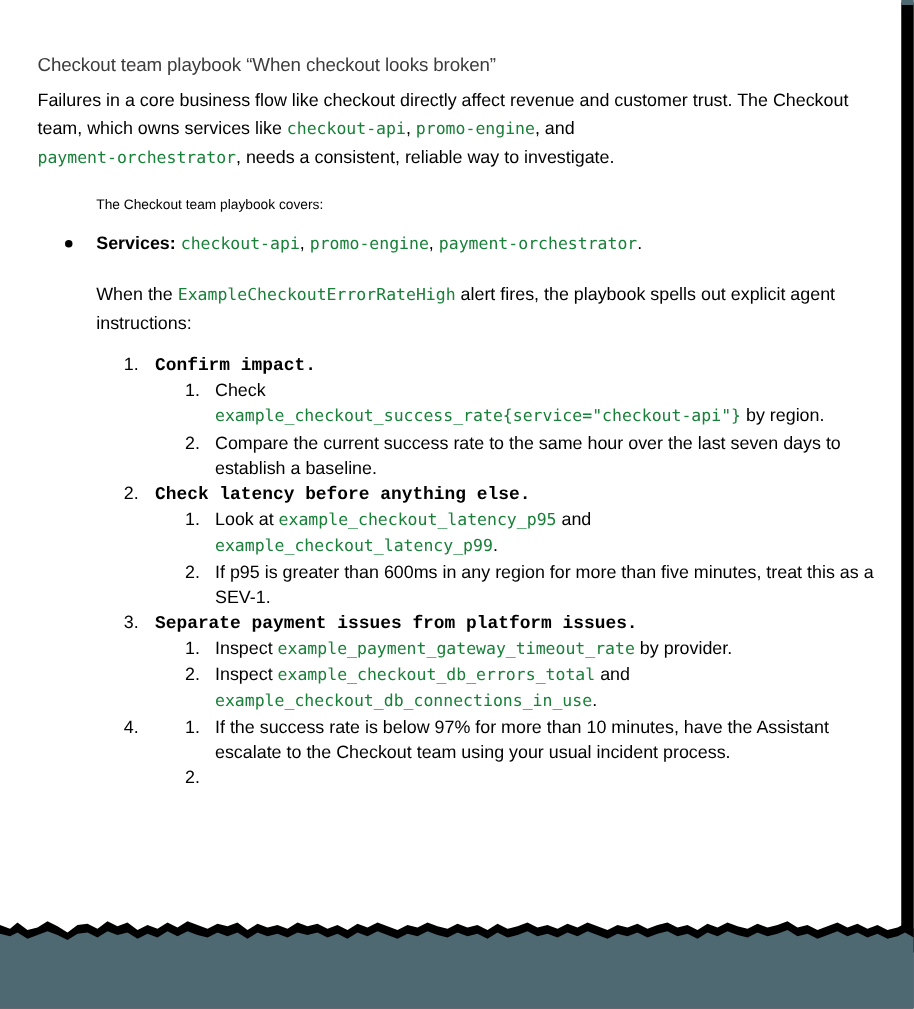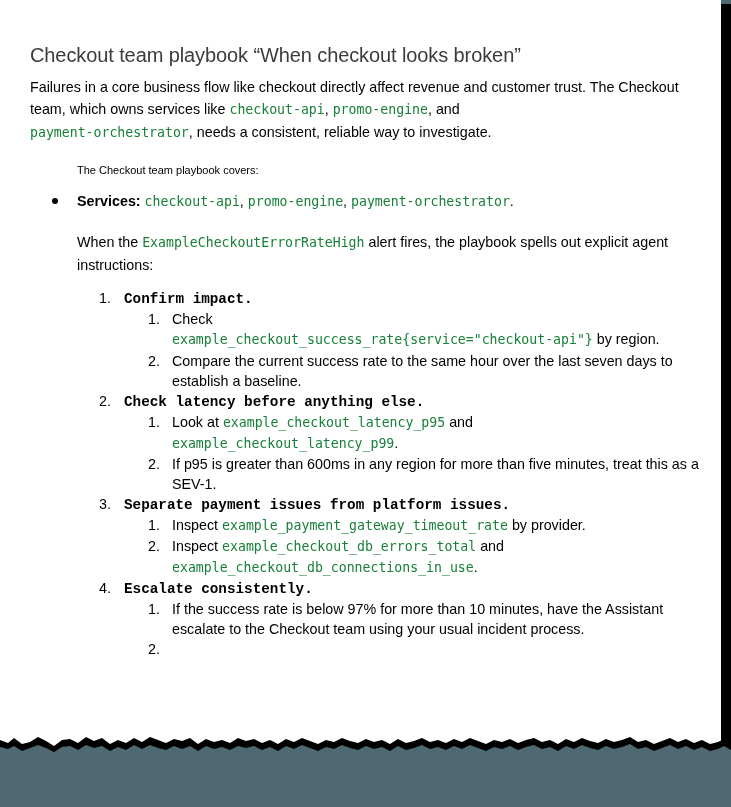--- a/index.html
+++ b/index.html
@@ -17,21 +17,21 @@
     position: absolute; top: 0; right: 0; width: 10px; height: 4px; background: #4e6972;
   }
   .paper {
     position: absolute; left: 0; top: 0; width: 721px; height: 807px; background: #fff;
   }
   .torn {
     position: absolute; left: 0; top: 735px; width: 731px; height: 72px;
   }
   .content { position: absolute; left: 30px; top: 44px; width: 680px; }
   h1 {
-    font-size: 20px; font-weight: normal; color: #3c3c3c; margin: 0 0 9px 0;
+    font-size: 15px; font-weight: normal; color: #3c3c3c; margin: 0 0 9px 0;
     letter-spacing: -0.1px;
   }
   p { font-size: 14.3px; line-height: 22px; margin: 0; }
   code {
     font-family: "DejaVu Sans Mono", monospace; color: #188038; font-size: 13.2px;
   }
   .intro { margin-bottom: 20px; }
   .indent { margin-left: 47px; }
   .covers-title { font-weight: normal; font-size: 11px; margin-bottom: 14px; }
   ul.bullets { list-style: none; margin: 0 0 18px 0; padding: 0 0 0 47px; }
@@ -117,21 +117,20 @@
           <li>
             <span class="num">2.</span>
             <span>Inspect </span><code>example_checkout_db_errors_total</code><span> and</span><br>
             <code>example_checkout_db_connections_in_use</code><span>.</span>
           </li>
         </ol>
       </li>
 
       <li>
         <span class="num">4.</span>
-        <span class="step-title">Escalate consistently.</span>
         <ol class="sub">
           <li>
             <span class="num">1.</span>
             <span>If the success rate is below 97% for more than 10 minutes, have the Assistant escalate to the Checkout team using your usual incident process.</span>
           </li>
           <li>
             <span class="num">2.</span>
           </li>
         </ol>
       </li>

